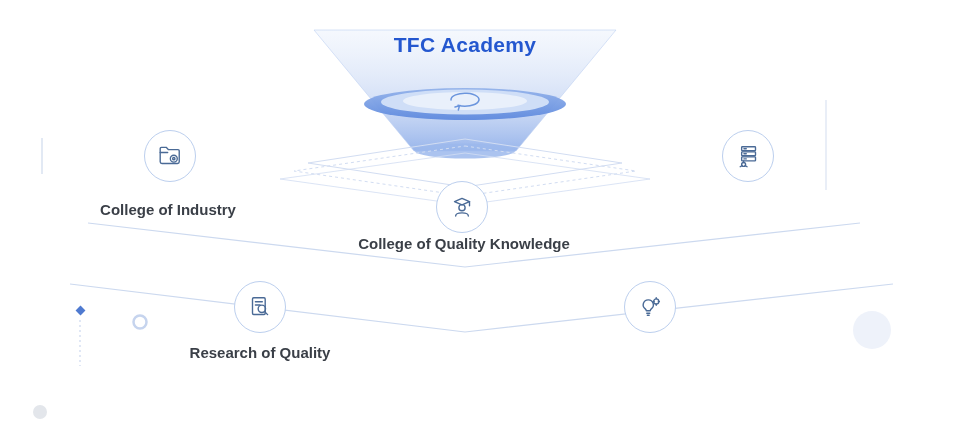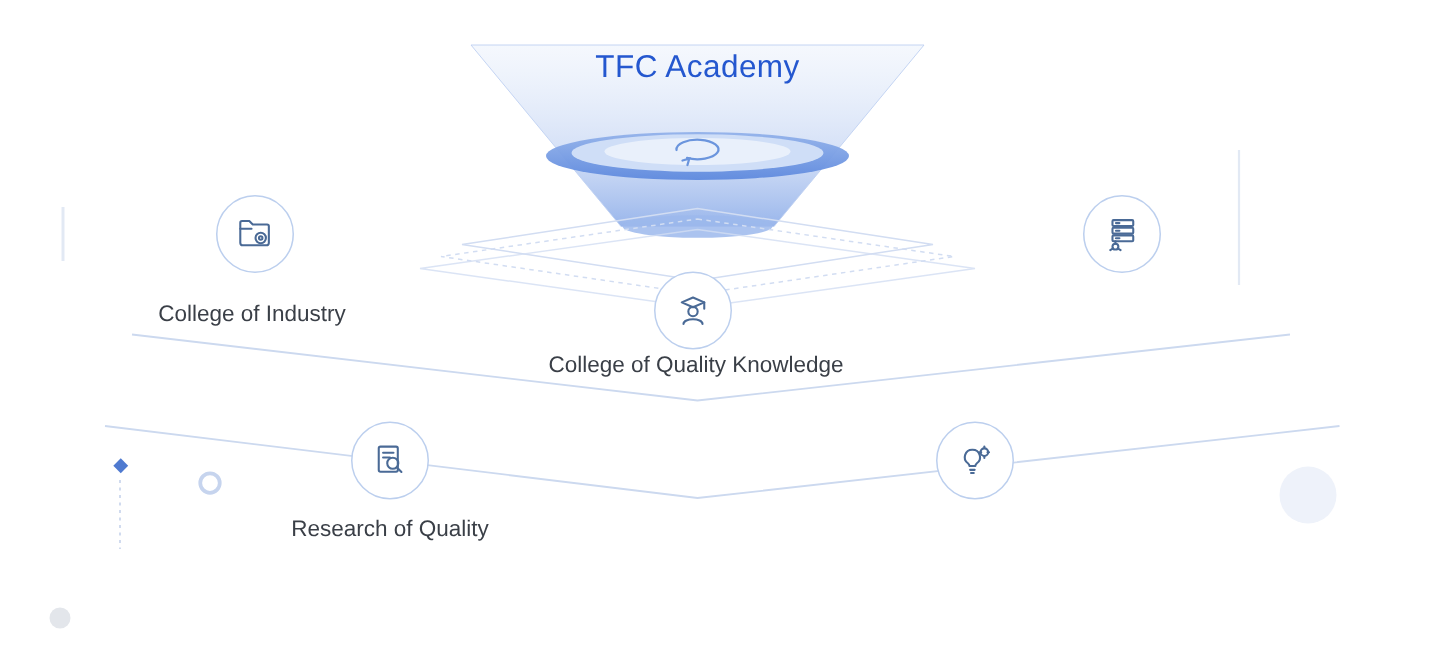--- a/index.html
+++ b/index.html
@@ -10,21 +10,21 @@
     font-family: "Liberation Sans", sans-serif;
     overflow: hidden;
     color: #3a3f47;
   }
   .bg-svg { position: absolute; left: 0; top: 0; }
   .title {
     position: absolute;
     left: 305px; top: 33px; width: 320px;
     text-align: center;
     font-size: 21px;
-    font-weight: 400;
+    font-weight: 700;
     color: #2457cf;
     letter-spacing: 0.3px;
   }
   .node-circle {
     position: absolute;
     width: 52px; height: 52px;
     border-radius: 50%;
     background: #ffffff;
     border: 1px solid #bccfee;
     display: flex;
@@ -34,20 +34,21 @@
   }
   .node-circle svg { display: block; }
   .college-label {
     position: absolute;
     transform: translateX(-50%);
     font-size: 15px;
     color: #3a3f47;
     white-space: nowrap;
     text-align: center;
     cursor: pointer;
+    font-weight: bold;
   }
 </style>
 </head>
 <body>
 
 <div style="position:absolute; inset:0;">
 
   <svg class="bg-svg" width="968" height="430" viewBox="0 0 968 430">
     <defs>
       <linearGradient id="coneG" x1="0" y1="0" x2="0" y2="1">

